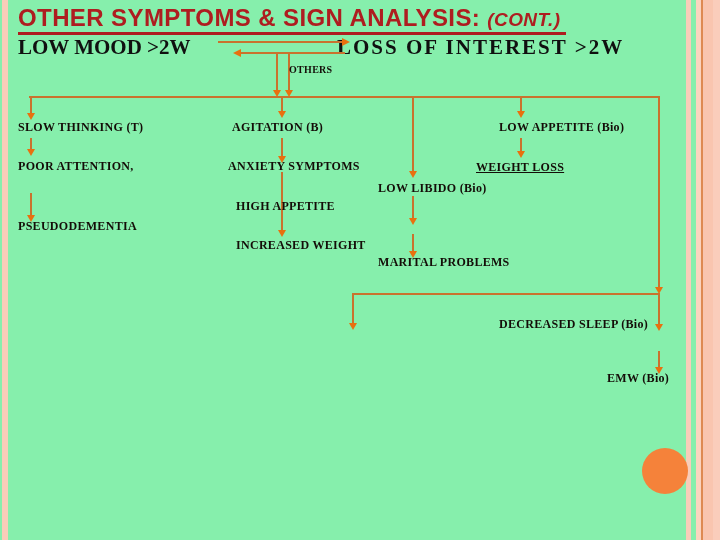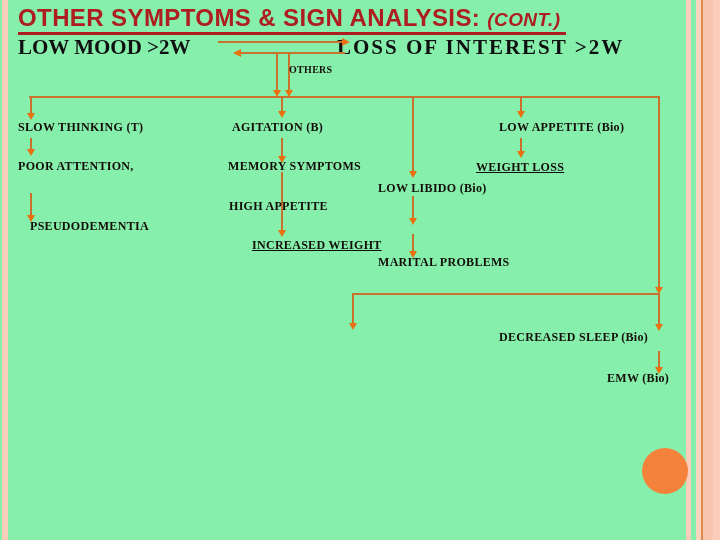--- a/index.html
+++ b/index.html
@@ -111,25 +111,25 @@
   <div class="ad" style="left:349px;top:323px;"></div>
   <div class="vl" style="left:658px;top:295px;height:30px;"></div>
   <div class="ad" style="left:655px;top:324px;"></div>
   <div class="vl" style="left:658px;top:351px;height:17px;"></div>
   <div class="ad" style="left:655px;top:367px;"></div>
 
   <div class="lbl" style="left:18px;top:121px;">SLOW THINKING (T)</div>
   <div class="lbl" style="left:232px;top:121px;">AGITATION (B)</div>
   <div class="lbl" style="left:459px;top:121px;margin-left:40px;">LOW APPETITE (Bio)</div>
   <div class="lbl" style="left:18px;top:160px;">POOR ATTENTION,</div>
-  <div class="lbl" style="left:228px;top:160px;">MEMORY SYMPTOMS</div>
+  <div class="lbl" style="left:228px;top:160px;">ANXIETY SYMPTOMS</div>
   <div class="lbl" style="left:476px;top:161px;text-decoration:underline;">WEIGHT LOSS</div>
   <div class="lbl" style="left:378px;top:182px;">LOW LIBIDO (Bio)</div>
-  <div class="lbl" style="left:229px;top:200px;text-align:center;">HIGH APPETITE</div>
-  <div class="lbl" style="left:30px;top:220px;text-align:center;">PSEUDODEMENTIA</div>
-  <div class="lbl" style="left:252px;top:239px;text-decoration:underline;">INCREASED WEIGHT</div>
+  <div class="lbl" style="left:236px;top:200px;text-align:center;">HIGH APPETITE</div>
+  <div class="lbl" style="left:18px;top:220px;text-align:center;">PSEUDODEMENTIA</div>
+  <div class="lbl" style="left:236px;top:239px;">INCREASED WEIGHT</div>
   <div class="lbl" style="left:378px;top:256px;">MARITAL PROBLEMS</div>
-  <div class="lbl" style="left:499px;top:331px;font-family:Liberation Serif, serif;">DECREASED SLEEP (Bio)</div>
+  <div class="lbl" style="left:499px;top:318px;font-family:Liberation Serif, serif;">DECREASED SLEEP (Bio)</div>
   <div class="lbl" style="left:607px;top:372px;">EMW (Bio)</div>
 
   <div class="circle"></div>
 
 </div>
 
 </body></html>

